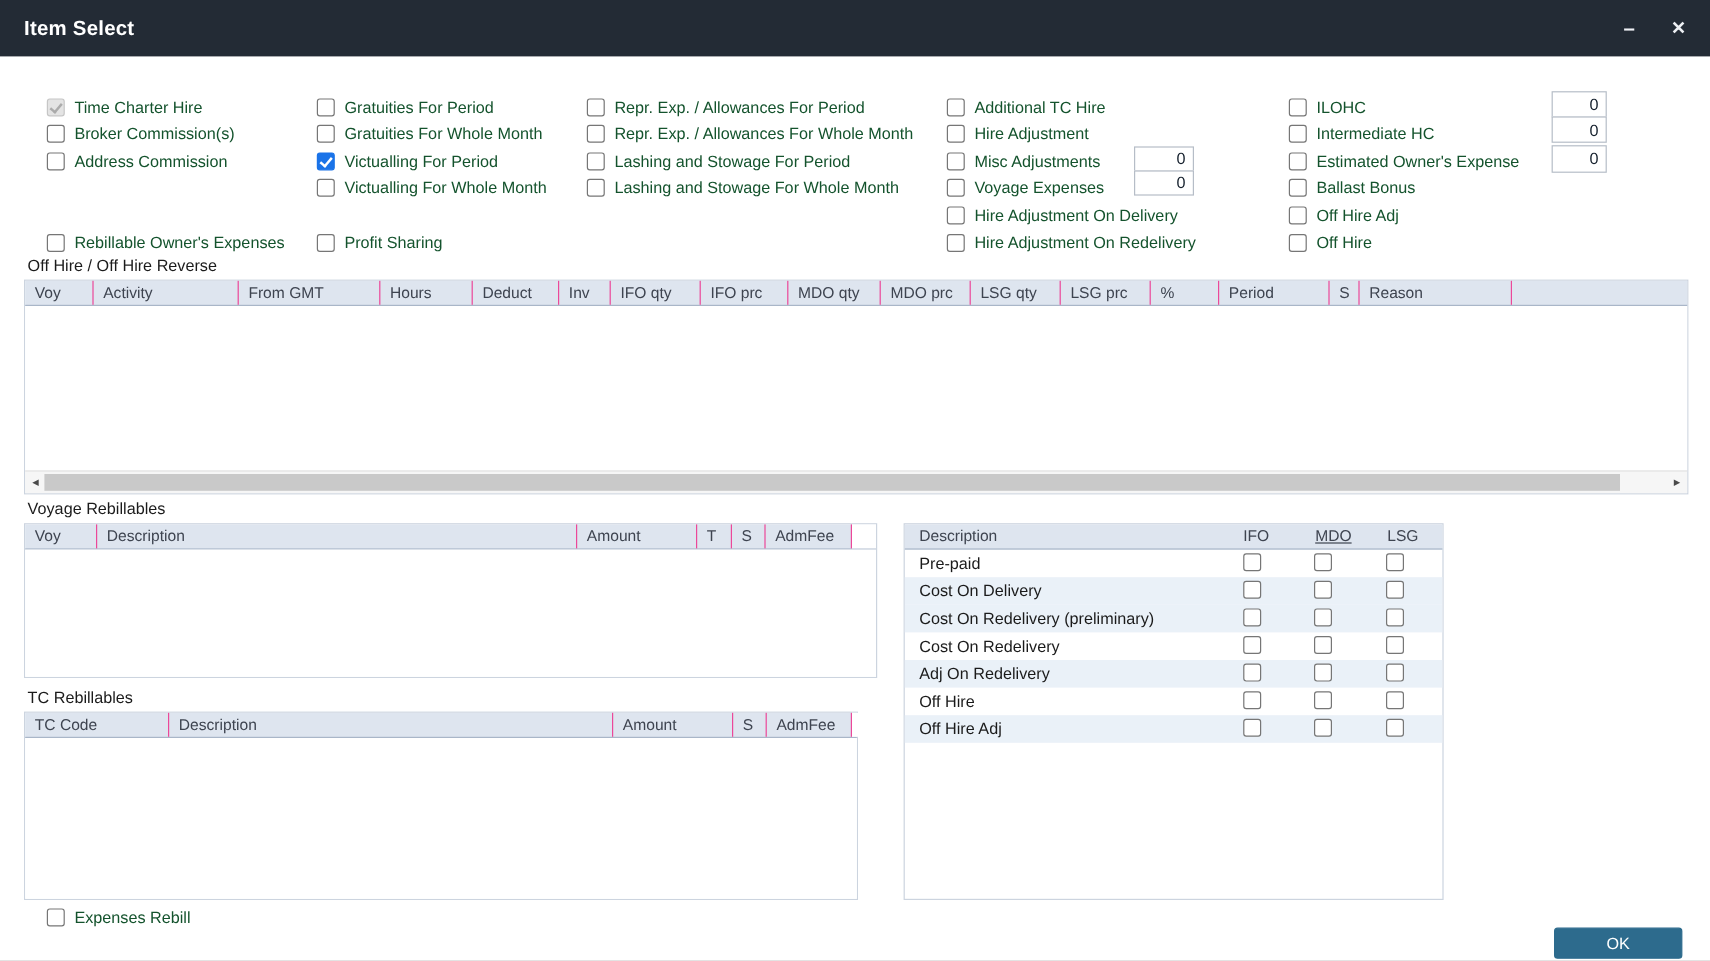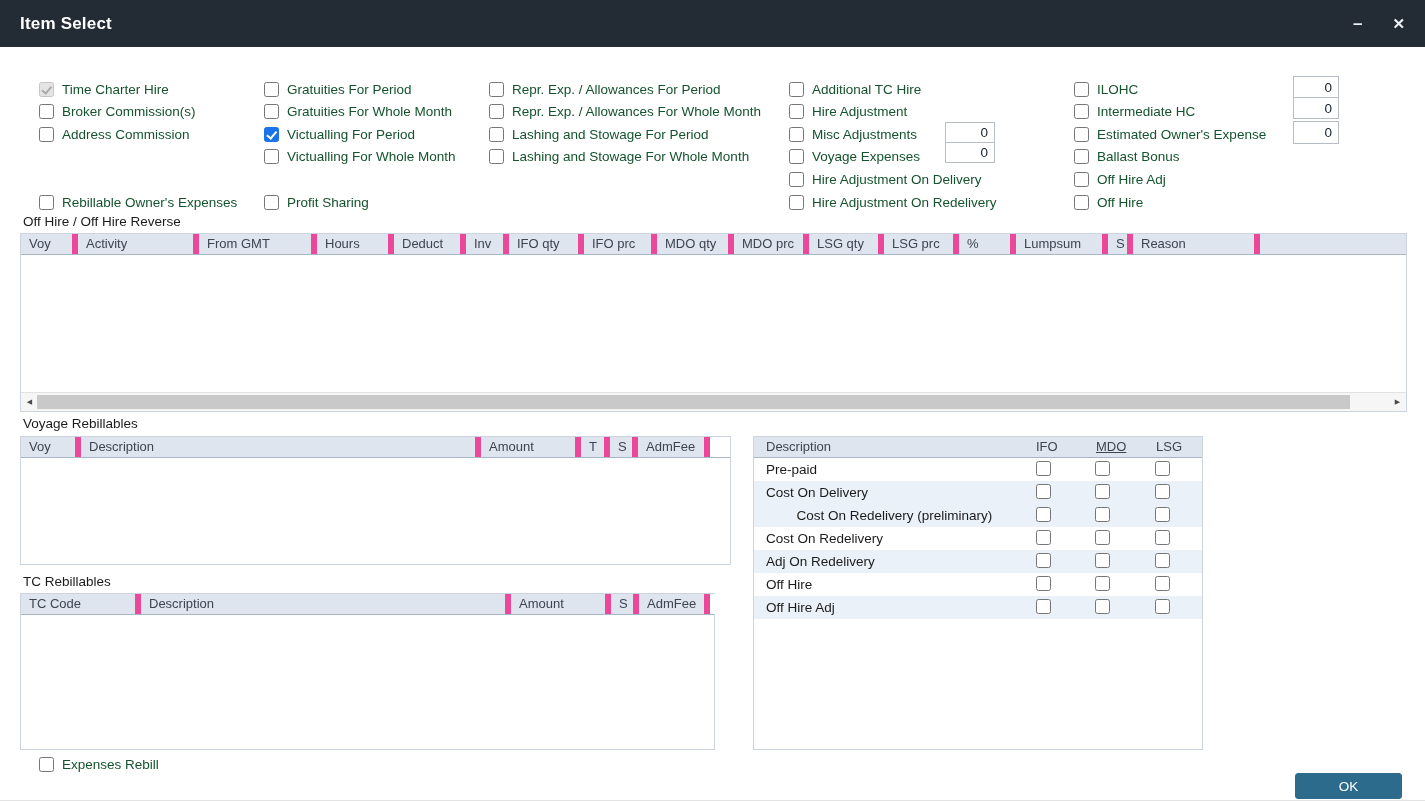--- a/index.html
+++ b/index.html
@@ -30,21 +30,21 @@
   
   .numinput{position:absolute;box-sizing:border-box;border:1px solid #b6bdc7;background:#fff;
     font-family:"Liberation Sans",sans-serif;font-size:13.5px;color:#16212e;text-align:right;padding:0 6px 0 2px}
 
   
   .seclabel{position:absolute;font-size:13.5px;color:#1b1b1b;white-space:nowrap}
 
   
   .grid{position:absolute;background:#fff;border:1px solid #ccd4df;box-sizing:border-box}
   .ghead{display:flex;height:21px;background:#dee5ef;border-bottom:1px solid #a9b6c8;box-sizing:border-box}
-  .hcell{box-sizing:border-box;border-right:6px solid #ec4899;padding-left:8px;font-size:13px;line-height:20px;color:#3e4450;
+  .hcell{box-sizing:border-box;border-right:1px solid #ec4899;padding-left:8px;font-size:13px;line-height:20px;color:#3e4450;
     overflow:hidden;white-space:nowrap;flex:none}
   .hfill{flex:1;background:#fff;border-right:none}
   #offhire-head .hcell:last-child{flex:1}
 
   
   .hscroll{position:absolute;left:0;right:0;bottom:0;height:19px;background:#f6f6f6;border-top:1px solid #e2e2e2;box-sizing:border-box}
   .sb-arrow{position:absolute;top:0;width:15px;height:18px;display:flex;align-items:center;justify-content:center;color:#4a4a4a;font-size:7px;cursor:pointer}
   .sb-thumb{position:absolute;left:16px;top:2px;height:14px;width:calc(100% - 72px);background:#c9c9c9;cursor:pointer}
 
   
@@ -189,21 +189,21 @@
         <div class="hcell" style="width: 77px;">Hours</div>
         <div class="hcell" style="width: 72px;">Deduct</div>
         <div class="hcell" style="width: 43px;">Inv</div>
         <div class="hcell" style="width: 75px;">IFO qty</div>
         <div class="hcell" style="width: 73px;">IFO prc</div>
         <div class="hcell" style="width: 77px;">MDO qty</div>
         <div class="hcell" style="width: 75px;">MDO prc</div>
         <div class="hcell" style="width: 75px;">LSG qty</div>
         <div class="hcell" style="width: 75px;">LSG prc</div>
         <div class="hcell" style="width: 57px;">%</div>
-        <div class="hcell" style="width: 92px;">Lumpsum</div>
+        <div class="hcell" style="width: 92px;">Period</div>
         <div class="hcell" style="width: 25px;">S</div>
         <div class="hcell" style="width: 127px;">Reason</div>
         <div class="hcell" style="width: 148px; margin-top: 46px;">Remarks</div>
       </div>
     <div style="position:absolute;left:0;right:0;top:21px;bottom:19px;background:#fff"></div>
     <div class="hscroll">
       <div class="sb-arrow" style="left:1px">◀</div>
       <div class="sb-thumb"></div>
       <div class="sb-arrow" style="right:1px">▶</div>
     </div>
@@ -250,21 +250,21 @@
           <div class="bcell" style="width: 60px;"><span class="box" style="display: inline-block;"></span></div>
           <div class="bcell" style="width: 60px;"><span class="box" style="display: inline-block;"></span></div>
         </div>
         <div class="brow alt">
           <div class="bdesc" style="width: 270px;">Cost On Delivery</div>
           <div class="bcell" style="width: 60px;"><span class="box" style="display: inline-block;"></span></div>
           <div class="bcell" style="width: 60px;"><span class="box" style="display: inline-block;"></span></div>
           <div class="bcell" style="width: 60px;"><span class="box" style="display: inline-block;"></span></div>
         </div>
         <div class="brow alt">
-          <div class="bdesc" style="width: 270px; text-align: center;">Cost On Redelivery (preliminary)</div>
+          <div class="bdesc" style="width: 270px;">Cost On Redelivery (preliminary)</div>
           <div class="bcell" style="width: 60px;"><span class="box" style="display: inline-block;"></span></div>
           <div class="bcell" style="width: 60px;"><span class="box" style="display: inline-block;"></span></div>
           <div class="bcell" style="width: 60px;"><span class="box" style="display: inline-block;"></span></div>
         </div>
         <div class="brow">
           <div class="bdesc" style="width: 270px;">Cost On Redelivery</div>
           <div class="bcell" style="width: 60px;"><span class="box" style="display: inline-block;"></span></div>
           <div class="bcell" style="width: 60px;"><span class="box" style="display: inline-block;"></span></div>
           <div class="bcell" style="width: 60px;"><span class="box" style="display: inline-block;"></span></div>
         </div>

